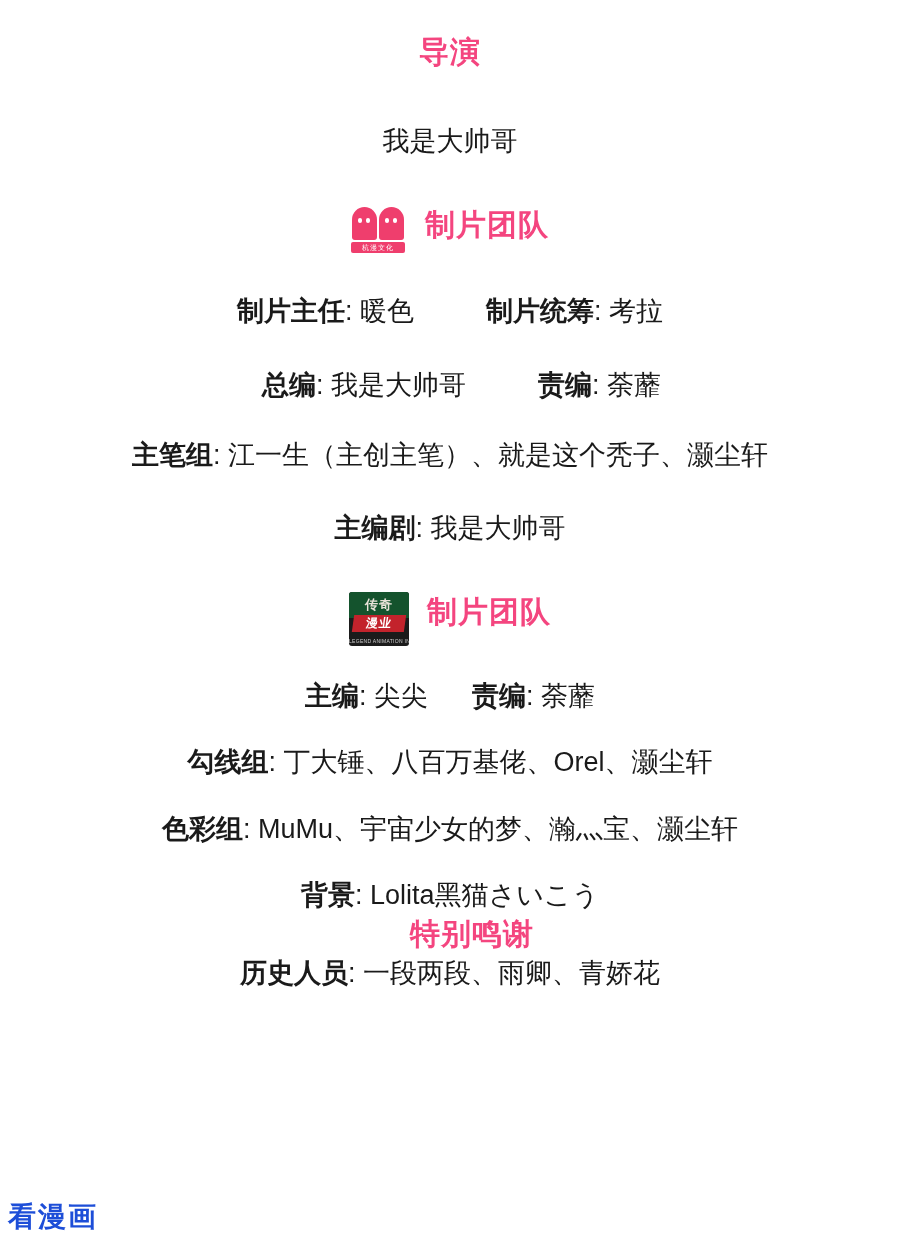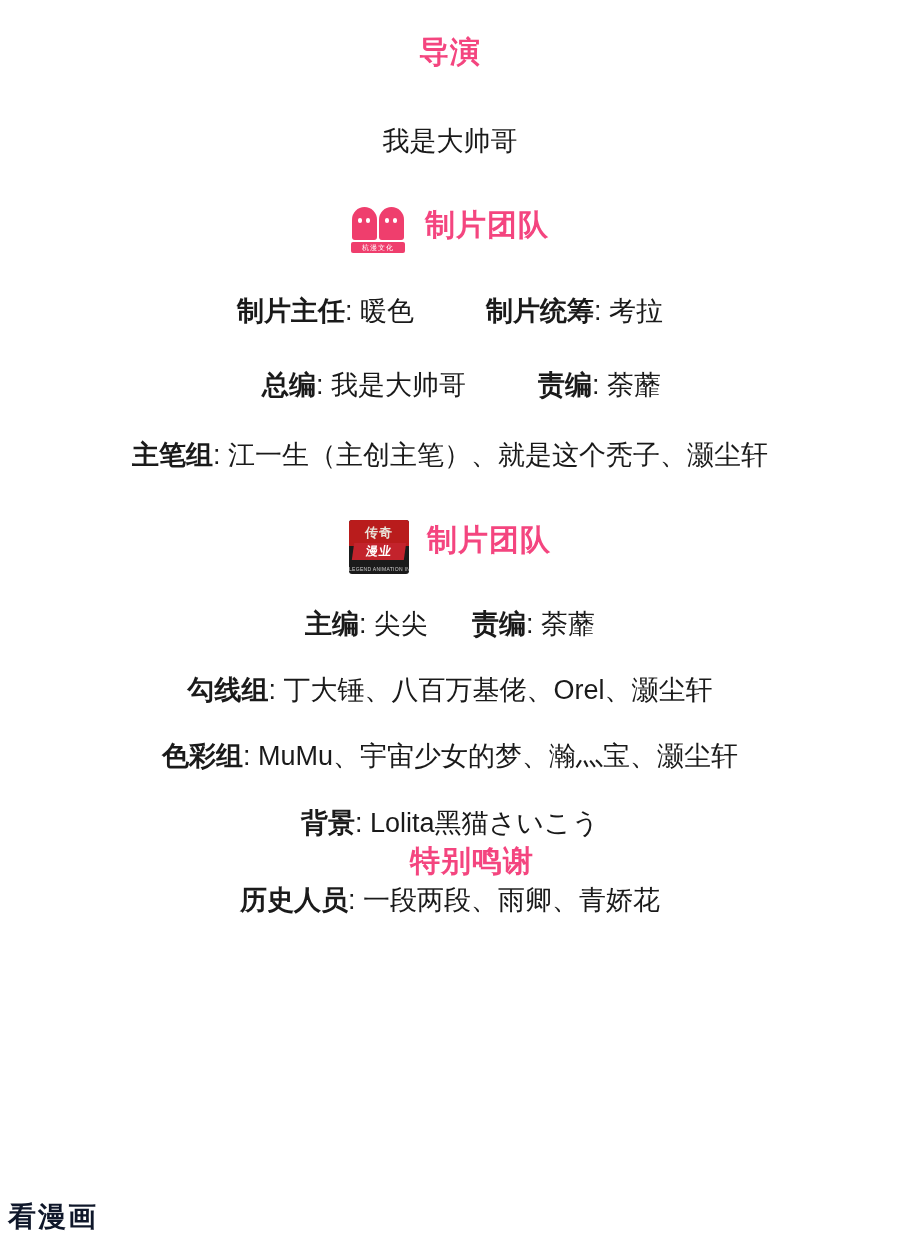--- a/index.html
+++ b/index.html
@@ -114,21 +114,21 @@
     position: relative;
     display: inline-block;
     background: #1b1b1b;
     border-radius: 3px;
     overflow: hidden;
   }
   .logo-cq .top {
     position: absolute;
     left: 0; top: 0;
     width: 60px; height: 26px;
-    background: #b91c1c;
+    background: #14532d;
     color: #e8e2d8;
     font-size: 13px;
     font-weight: bold;
     line-height: 26px;
     text-align: center;
     letter-spacing: 1px;
   }
   .logo-cq .mid {
     position: absolute;
     left: 4px; top: 23px;
@@ -153,21 +153,21 @@
     white-space: nowrap;
     overflow: hidden;
   }
 
   
   .watermark {
     position: absolute;
     left: 8px;
     bottom: 10px;
     font-size: 28px;
-    color: #0f172a;
+    color: #1d4ed8;
     font-weight: bold;
     letter-spacing: 2px;
     text-align: center;
   }
 </style>
 </head>
 <body>
 
 <div class="page">
 
@@ -197,20 +197,23 @@
     <span class="item"><span class="lbl">制片统筹</span>: <span>考拉</span></span>
   </div>
 
   <div class="row credit-pair" style="margin-top:38px;padding-left:23px;">
     <span class="item"><span class="lbl">总编</span>: <span>我是大帅哥</span></span>
     <span class="item"><span class="lbl">责编</span>: <span>荼蘼</span></span>
   </div>
   <div class="row" style="margin-top:34px;">
     <div class="credit-line"><span class="lbl">主笔组</span>: <span>江一生（主创主笔）、就是这个秃子、灏尘轩</span></div>
   </div>
+  <div class="row" style="margin-top:36px;">
+    <div class="credit-line"><span class="lbl">主编剧</span>: <span>我是大帅哥</span></div>
+  </div>
 
   <div class="row title-with-logo" style="margin-top:46px;">
     <span class="logo-cq">
       <span class="top">传奇</span>
       <span class="mid">漫业</span>
       <span class="bot">LEGEND ANIMATION INDUSTRY</span>
     </span>
     <span class="section-title">制片团队</span>
   </div>
   <div class="row credit-pair" style="margin-top:32px; gap:44px;">

